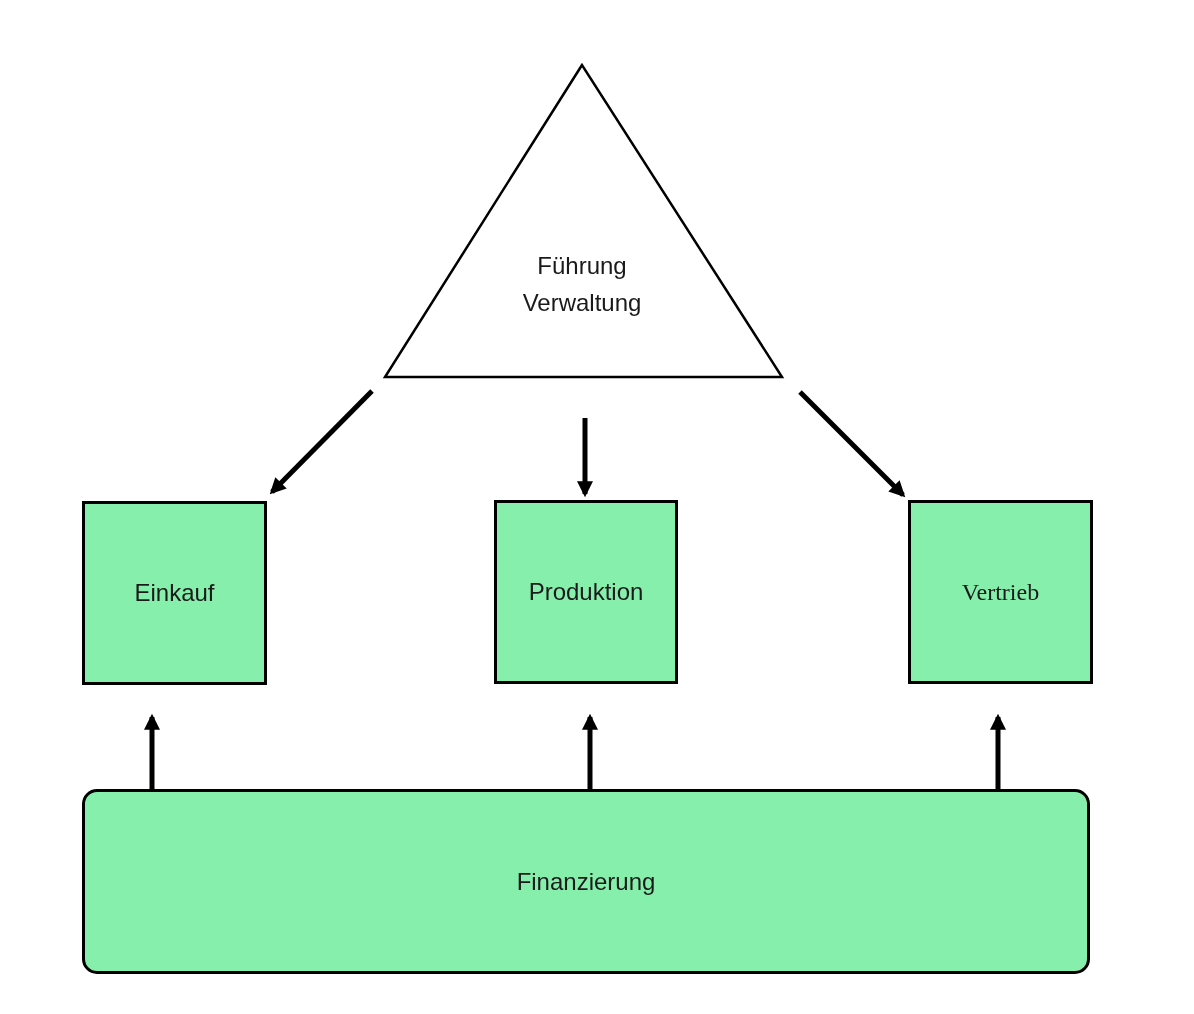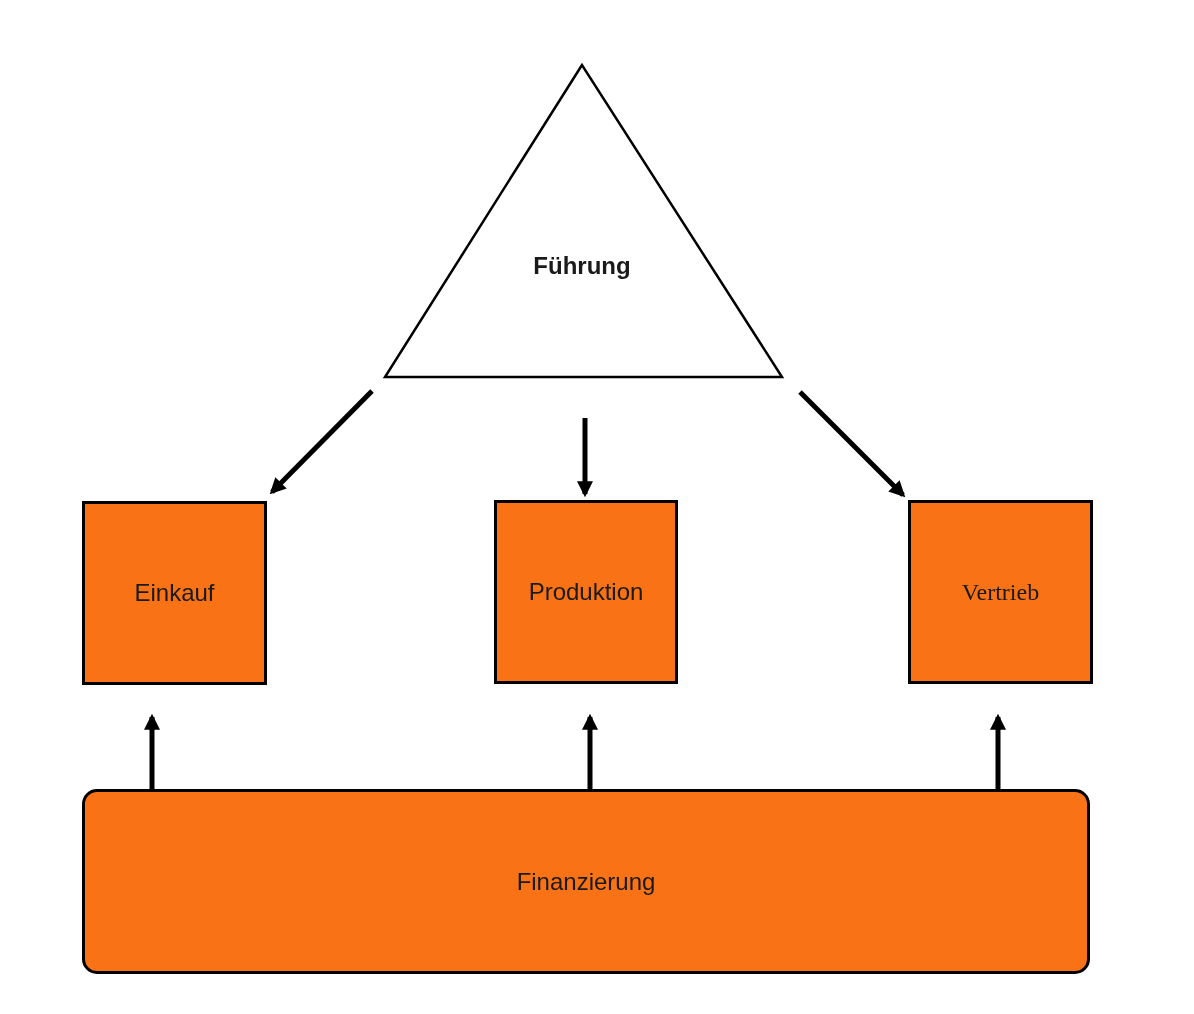--- a/index.html
+++ b/index.html
@@ -19,21 +19,21 @@
   .svg-layer {
     position: absolute;
     left: 0;
     top: 0;
     width: 1194px;
     height: 1014px;
   }
   .node-box {
     position: absolute;
     border: 3px solid #000000;
-    background: #f97316;
+    background: #86efac;
     display: flex;
     align-items: center;
     justify-content: center;
     box-sizing: border-box;
   }
   .node-label {
     font-size: 24px;
     color: #1a1a1a;
     text-align: center;
     white-space: nowrap;
@@ -44,21 +44,20 @@
   .box-finanzierung{ left: 82px;  top: 789px; width: 1008px; height: 185px; border-radius: 15px; }
   .triangle-label {
     position: absolute;
     left: 432px;
     top: 247px;
     width: 300px;
     text-align: center;
     font-size: 24px;
     line-height: 37px;
     color: #1a1a1a;
-    font-weight: bold;
   }
 </style>
 </head>
 <body>
 
 <div class="canvas">
 
   <svg class="svg-layer" viewBox="0 0 1194 1014">
     <defs>
       <marker id="arrowhead" viewBox="0 0 10 10" refX="8" refY="5" markerWidth="3.2" markerHeight="3.2" orient="auto" markerUnits="strokeWidth">
@@ -72,20 +71,21 @@
     <line x1="585" y1="418" x2="585" y2="494" stroke="#000000" stroke-width="5" marker-end="url(#arrowhead)"></line>
     <line x1="800" y1="392" x2="903" y2="495" stroke="#000000" stroke-width="5" marker-end="url(#arrowhead)"></line>
 
     <line x1="152" y1="789" x2="152" y2="717" stroke="#000000" stroke-width="5" marker-end="url(#arrowhead)"></line>
     <line x1="590" y1="789" x2="590" y2="717" stroke="#000000" stroke-width="5" marker-end="url(#arrowhead)"></line>
     <line x1="998" y1="789" x2="998" y2="717" stroke="#000000" stroke-width="5" marker-end="url(#arrowhead)"></line>
   </svg>
 
   <div class="triangle-label">
     <div>Führung</div>
+    <div>Verwaltung</div>
   </div>
 
   <div class="node-box box-einkauf">
     <span class="node-label">Einkauf</span>
   </div>
 
   <div class="node-box box-produktion">
     <span class="node-label">Produktion</span>
   </div>
 

